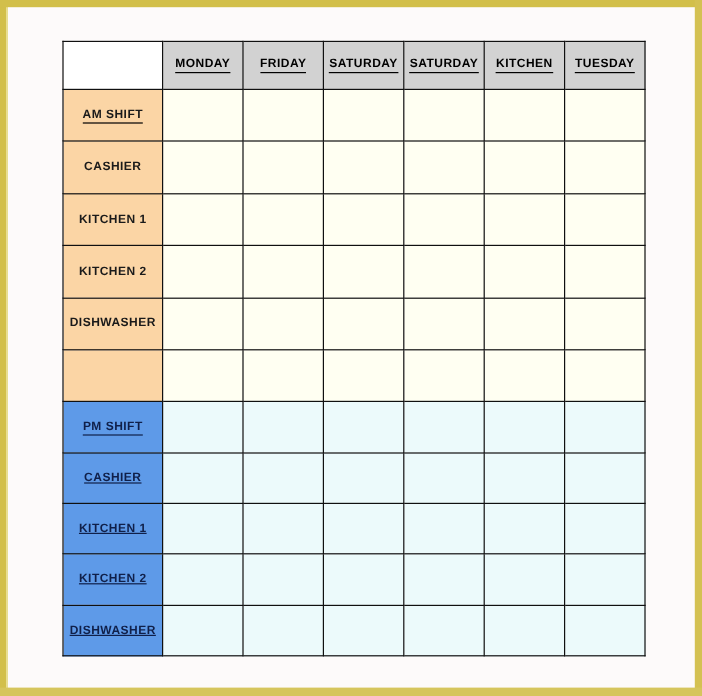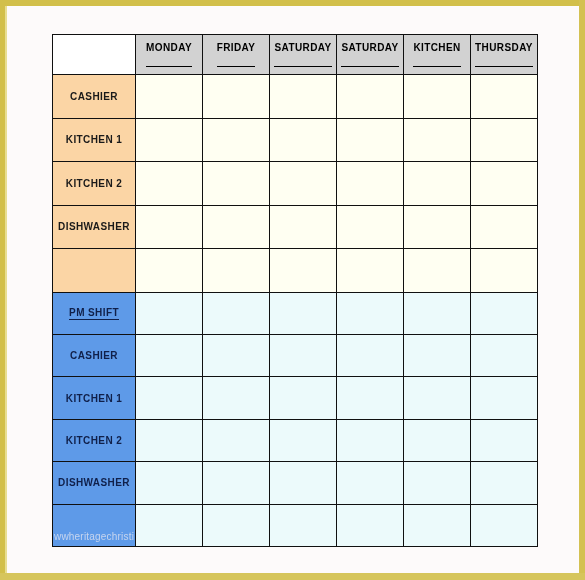--- a/index.html
+++ b/index.html
@@ -89,21 +89,21 @@
     background: #ffffff;
     border: 1.5px solid #000;
   }
   th.day-head {
     background: #d2d2d2;
     color: #000000;
     font-size: 10px;
   }
   th.day-head span.day-label {
     border-bottom: 1.4px solid #000;
-    padding-bottom: 13px;
+    padding-bottom: 1px;
     display: inline-block;
   }
 
   
   tr.am-row { height: 39.5px; }
   td.am-label {
     background: #fbd5a5;
     color: #1a1a1a;
   }
   td.am-label span.shift-title {
@@ -113,20 +113,21 @@
   }
   td.am-cell {
     background: #fffff2;
   }
 
   
   tr.pm-row { height: 38.5px; }
   td.pm-label {
     background: #5e9ae8;
     color: #10204a;
+    text-decoration: underline;
   }
   td.pm-label span.shift-title {
     border-bottom: 1.4px solid #10204a;
     padding-bottom: 1px;
     display: inline-block;
   }
   td.pm-cell {
     background: #ecfafb;
   }
 
@@ -172,26 +173,35 @@
           <col class="day-col">
       </colgroup>
       <thead>
         <tr class="header-row">
           <th class="corner-cell"></th>
           <th class="day-head"><span class="day-label">MONDAY</span></th>
           <th class="day-head"><span class="day-label">FRIDAY</span></th>
           <th class="day-head"><span class="day-label">SATURDAY</span></th>
           <th class="day-head"><span class="day-label">SATURDAY</span></th>
           <th class="day-head"><span class="day-label">KITCHEN</span></th>
-          <th class="day-head"><span class="day-label">THURSDAY</span></th>
+          <th class="day-head"><span class="day-label">TUESDAY</span></th>
         </tr>
       </thead>
       <tbody>
 
         <tr class="am-row">
+          <td class="am-label"><span class="shift-title">AM SHIFT</span></td>
+          <td class="am-cell"></td>
+          <td class="am-cell"></td>
+          <td class="am-cell"></td>
+          <td class="am-cell"></td>
+          <td class="am-cell"></td>
+          <td class="am-cell"></td>
+        </tr>
+        <tr class="am-row">
           <td class="am-label">CASHIER</td>
           <td class="am-cell"></td>
           <td class="am-cell"></td>
           <td class="am-cell"></td>
           <td class="am-cell"></td>
           <td class="am-cell"></td>
           <td class="am-cell"></td>
         </tr>
         <tr class="am-row">
           <td class="am-label">KITCHEN 1</td>
@@ -261,31 +271,20 @@
           <td class="pm-label">KITCHEN 2</td>
           <td class="pm-cell"></td>
           <td class="pm-cell"></td>
           <td class="pm-cell"></td>
           <td class="pm-cell"></td>
           <td class="pm-cell"></td>
           <td class="pm-cell"></td>
         </tr>
         <tr class="pm-row">
           <td class="pm-label">DISHWASHER</td>
-          <td class="pm-cell"></td>
-          <td class="pm-cell"></td>
-          <td class="pm-cell"></td>
-          <td class="pm-cell"></td>
-          <td class="pm-cell"></td>
-          <td class="pm-cell"></td>
-        </tr>
-        <tr class="pm-row">
-          <td class="pm-label watermark-cell">
-            <span class="watermark-text">wwheritagechristi</span>
-          </td>
           <td class="pm-cell"></td>
           <td class="pm-cell"></td>
           <td class="pm-cell"></td>
           <td class="pm-cell"></td>
           <td class="pm-cell"></td>
           <td class="pm-cell"></td>
         </tr>
 
       </tbody>
     </table>

